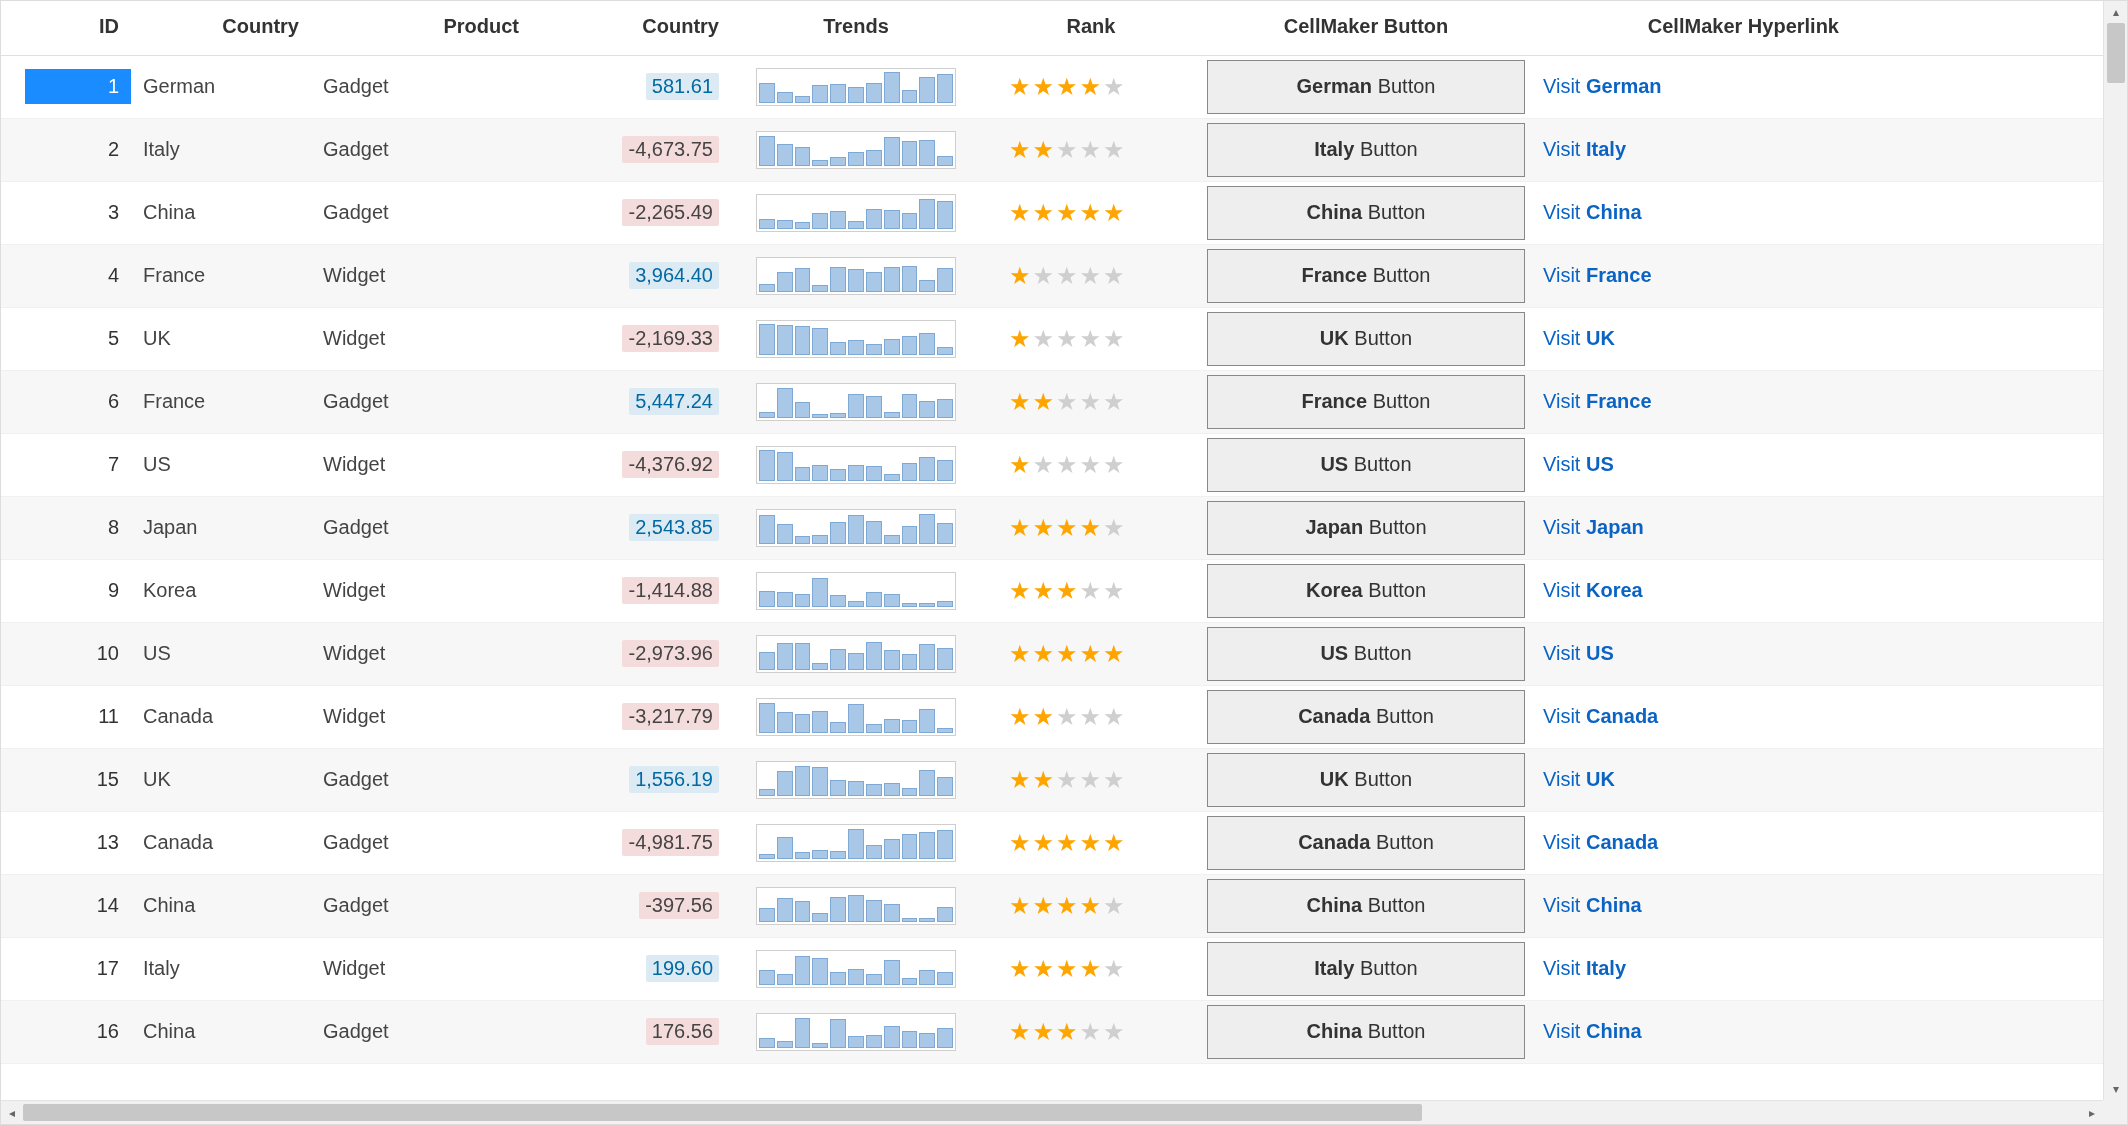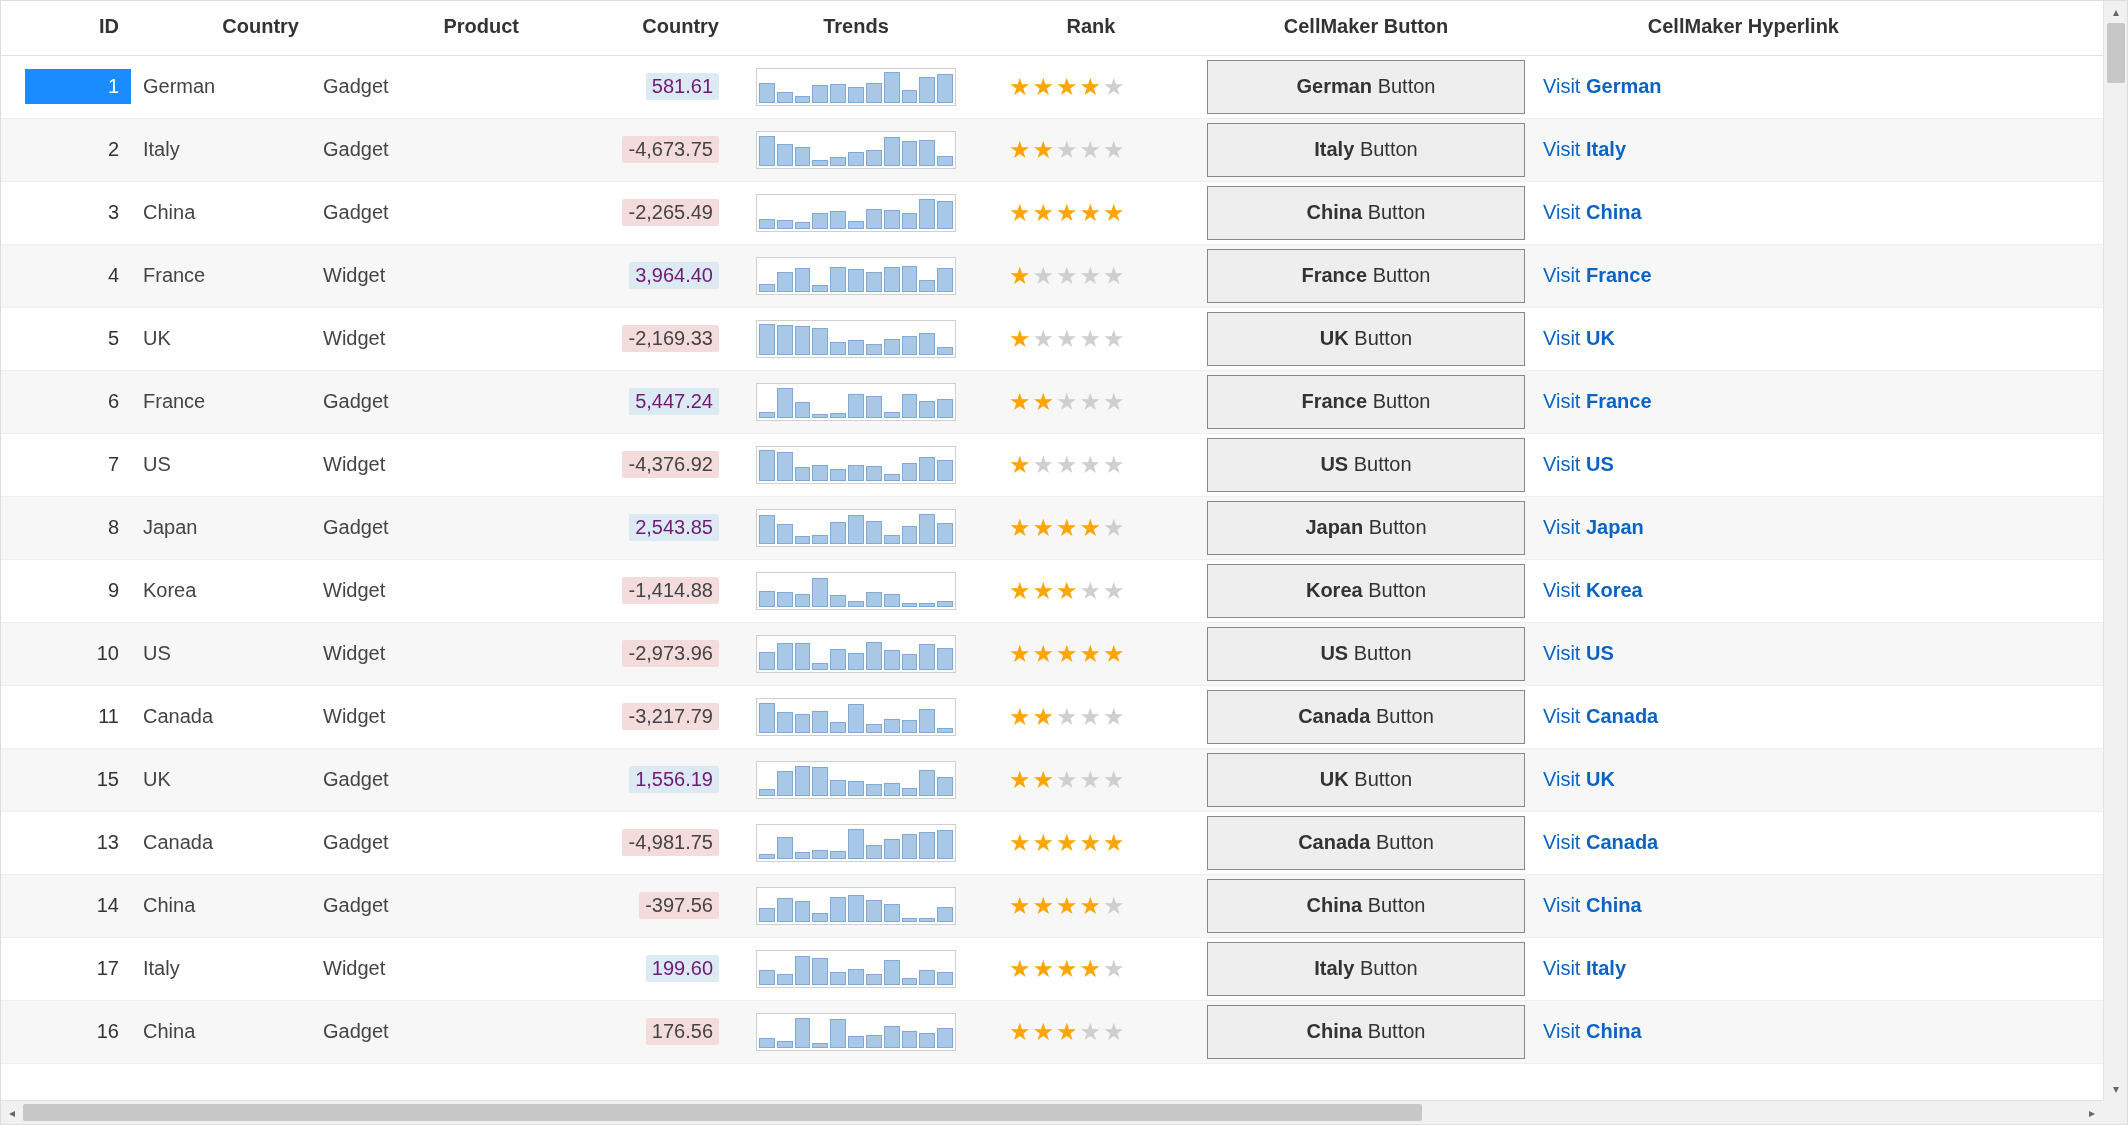--- a/index.html
+++ b/index.html
@@ -83,21 +83,21 @@
   .cell-amount {
     text-align: right;
     font-variant-numeric: tabular-nums;
   }
   .amount-chip {
     display: inline-block;
     padding: 2px 6px;
     border-radius: 2px;
   }
   .amount-neg { background: #f4dcdc; color: #444; }
-  .amount-pos { background: #dceaf4; color: #701a75; }
+  .amount-pos { background: #dceaf4; color: #0369a1; }
 
   .cell-trends { text-align: center; }
   .spark {
     display: inline-block;
     width: 200px;
     height: 38px;
     border: 1px solid #cfcfcf;
     background: #fff;
     vertical-align: middle;
     padding: 2px;

